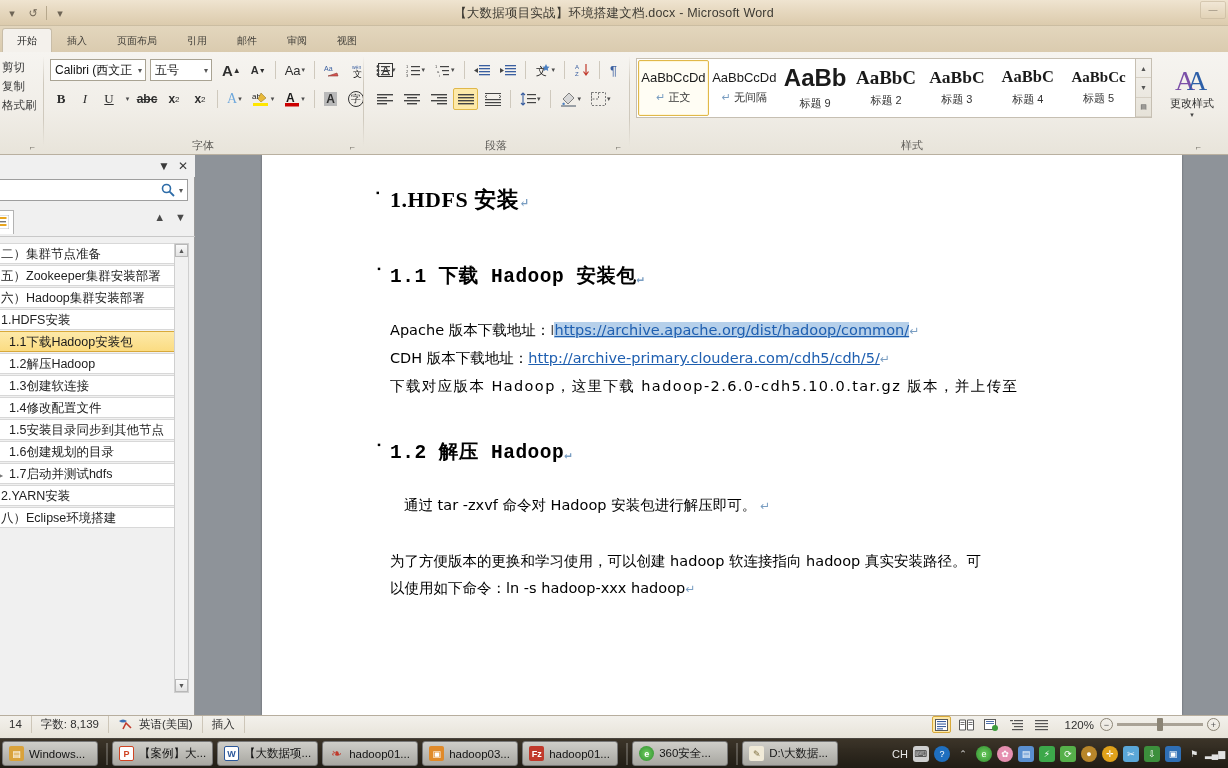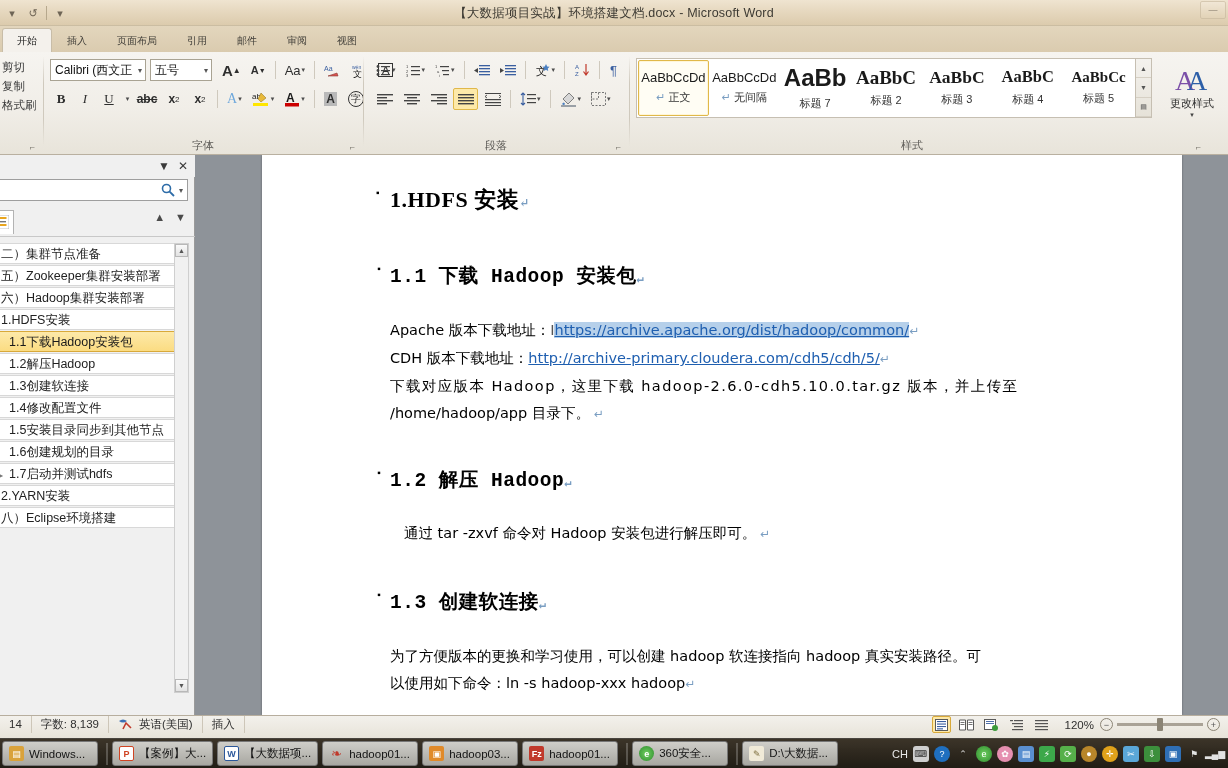--- a/index.html
+++ b/index.html
@@ -570,21 +570,21 @@
         <div class="stylecell sel">
           <div class="sample" style="font-size:13px;">AaBbCcDd</div>
           <div class="nm"><span style="color:#7a9ec2;">↵ </span><span>正文</span></div>
         </div>
         <div class="stylecell">
           <div class="sample" style="font-size:13px;">AaBbCcDd</div>
           <div class="nm"><span style="color:#7a9ec2;">↵ </span><span>无间隔</span></div>
         </div>
         <div class="stylecell">
           <div class="sample" style="font-size:24px;font-weight:bold;font-family:'Liberation Sans',sans-serif;overflow:hidden;width:68px;text-align:center;">AaBb</div>
-          <div class="nm">标题 7</div>
+          <div class="nm">标题 9</div>
         </div>
         <div class="stylecell">
           <div class="sample" style="font-size:19px;font-weight:bold;font-family:'Liberation Serif',serif;overflow:hidden;width:68px;text-align:center;">AaBbC</div>
           <div class="nm">标题 2</div>
         </div>
         <div class="stylecell">
           <div class="sample" style="font-size:17.5px;font-weight:bold;font-family:'Liberation Serif',serif;overflow:hidden;width:68px;text-align:center;">AaBbC</div>
           <div class="nm">标题 3</div>
         </div>
         <div class="stylecell">
@@ -679,34 +679,28 @@
 
           <div class="body-p" style="margin-top:28px;">
             <span>Apache 版本下载地址：</span><span style="color:#555;">I</span><a class="link sel">https://archive.apache.org/dist/hadoop/common/</a><span class="pilcrow">↵</span>
           </div>
           <div class="body-p">
             <span>CDH 版本下载地址：</span><a class="link">http://archive-primary.cloudera.com/cdh5/cdh/5/</a><span class="pilcrow">↵</span>
           </div>
           <div class="body-p justified" style="width:680px;letter-spacing:1.4px;">
             <span>下载对应版本 Hadoop，这里下载 hadoop-2.6.0-cdh5.10.0.tar.gz 版本，并上传至</span>
           </div>
-          <div class="body-p">
-            <span>/home/hadoop/app 目录下。</span><span class="pilcrow"> ↵</span>
-          </div>
 
           <div class="h2 bullet" style="margin-top:38px;">
             <span>1.2 解压 Hadoop</span><span class="pilcrow">↵</span>
           </div>
           <div class="body-p" style="margin-top:27px;padding-left:14px;">
             <span>通过 tar -zxvf 命令对 Hadoop 安装包进行解压即可。</span><span class="pilcrow"> ↵</span>
           </div>
 
-          <div class="h2 bullet" style="margin-top:40px;">
-            <span>1.3 创建软连接</span><span class="pilcrow">↵</span>
-          </div>
           <div class="body-p justified" style="margin-top:28px;width:672px;">
             <span>为了方便版本的更换和学习使用，可以创建 hadoop 软连接指向 hadoop 真实安装路径。可</span>
           </div>
           <div class="body-p">
             <span>以使用如下命令：ln -s    hadoop-xxx   hadoop</span><span class="pilcrow">↵</span>
           </div>
 
         </div>
       </div>
     </div>

